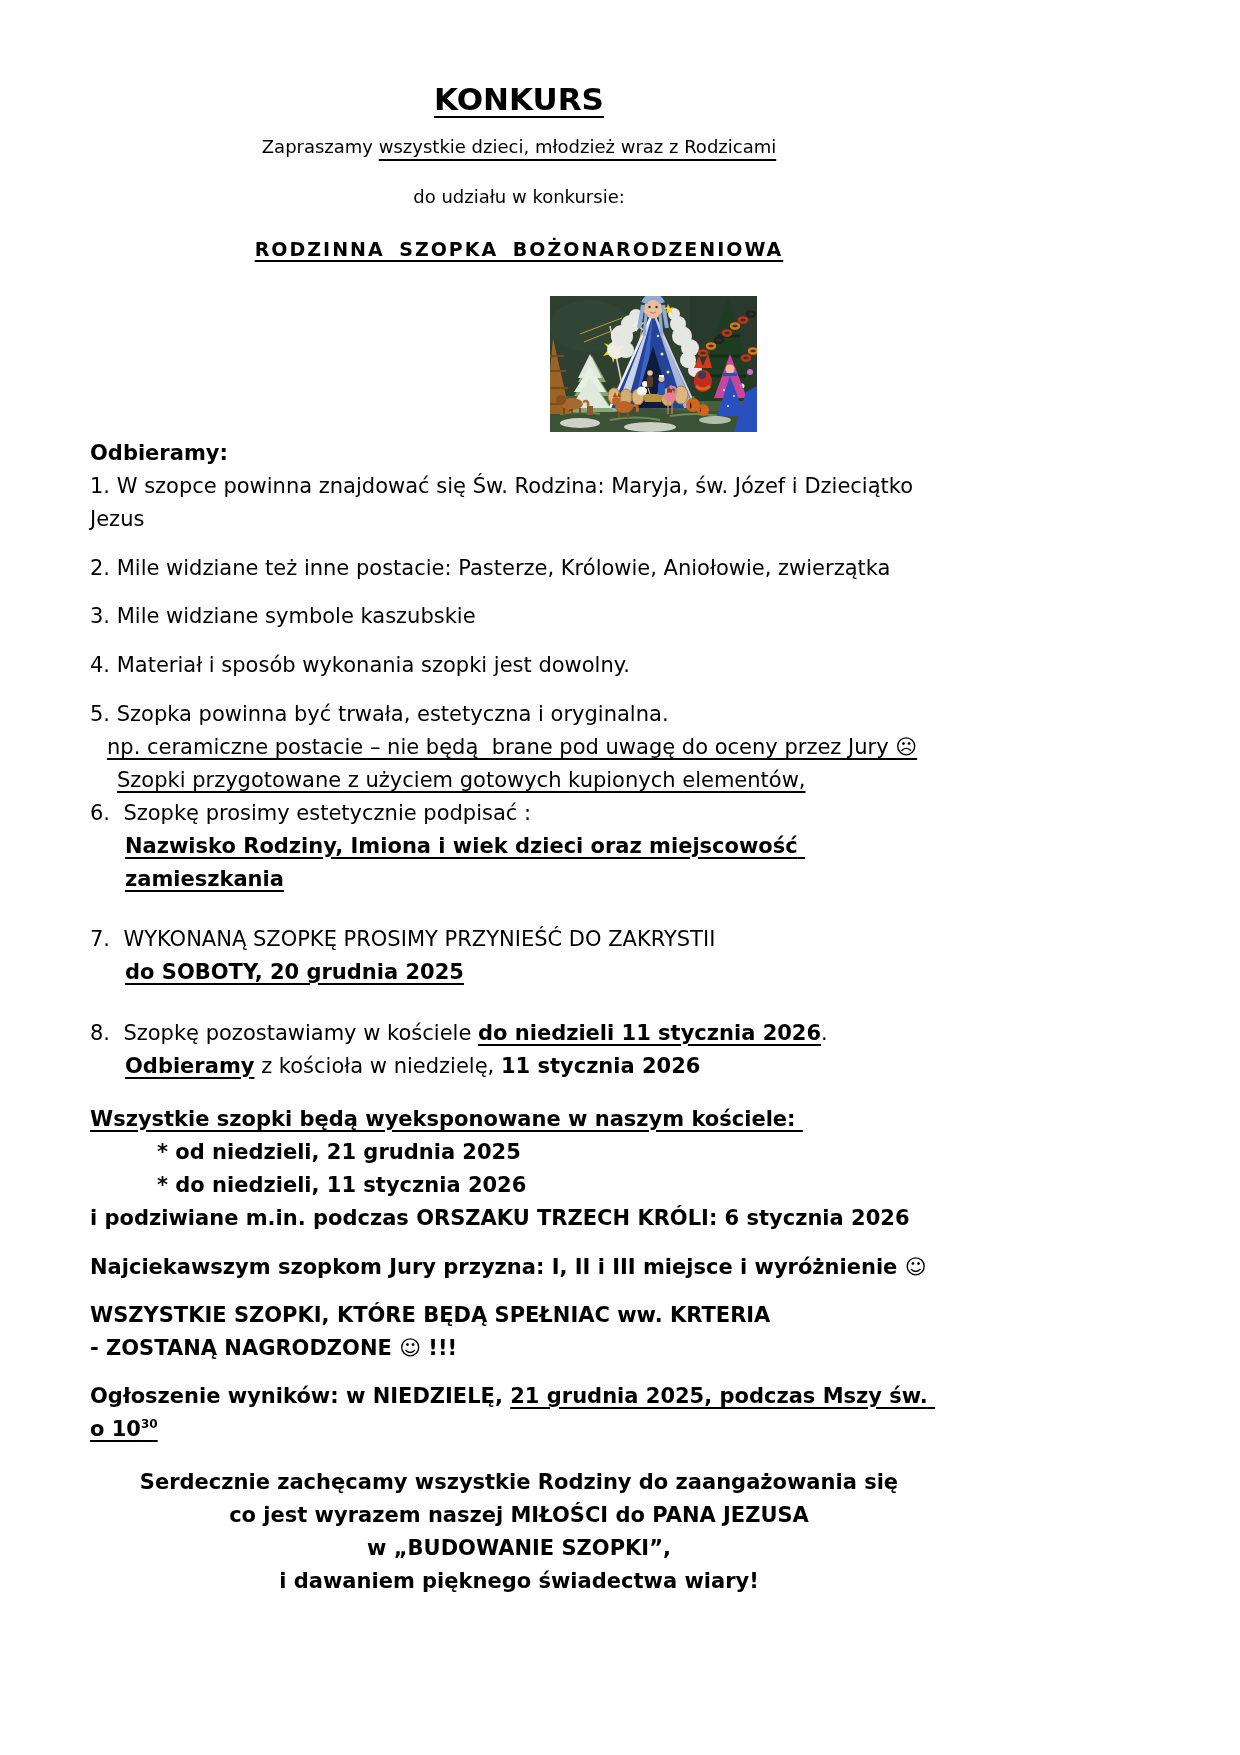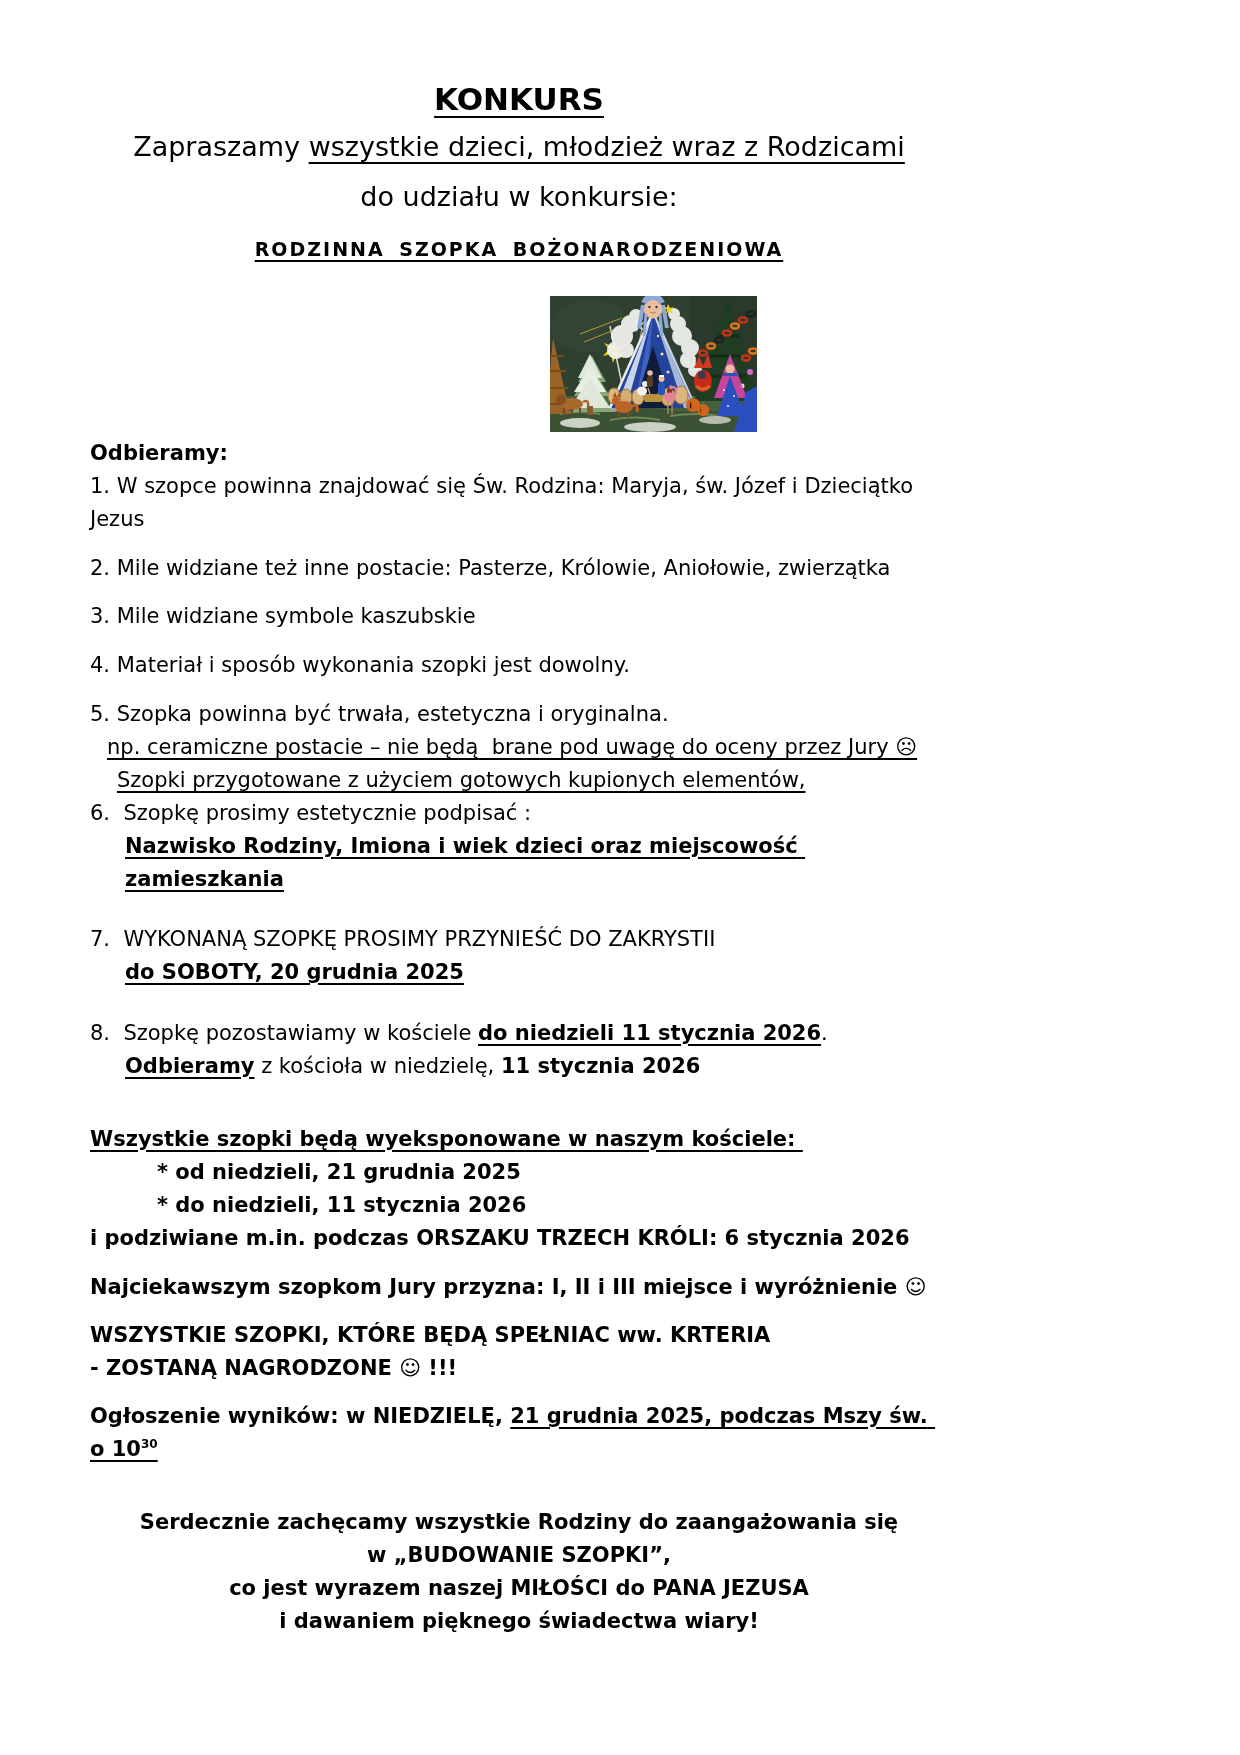--- a/index.html
+++ b/index.html
@@ -11,27 +11,27 @@
     color:#000000;
     font-family:"DejaVu Sans", sans-serif;
     overflow:hidden;
   }
   .content { padding:76px 160px 0 90px; }
   .center { text-align:center; }
   .line { font-size:21px; line-height:33px; white-space:pre-wrap; }
   .b { font-weight:bold; }
   .u { text-decoration:underline; text-decoration-thickness:2px; text-underline-offset:4px; }
   .h-konkurs { font-size:31px; line-height:46px; font-weight:bold; white-space:pre-wrap; }
-  .h-sub { font-size:27px; line-height:50px; white-space:pre-wrap; }
+  .h-sub { font-size:18px; line-height:50px; white-space:pre-wrap; }
   .h-title { font-size:19px; line-height:54px; font-weight:bold; letter-spacing:2px; word-spacing:6px; white-space:pre-wrap; }
   .h-konkurs .u, .h-sub .u, .h-title.u { text-underline-offset:6px; }
   .photo-wrap { margin:20px 0 0 460px; width:207px; height:136px; }
   .photo-wrap svg { display:block; }
   .mt5{margin-top:5px}.mt27{margin-top:27px}.mt28{margin-top:28px}.mt29{margin-top:15px}
-  .mt30{margin-top:16px}.mt31{}.mt32{margin-top:40px}
+  .mt30{margin-top:16px}.mt31{}.mt32{margin-top:20px}
   .ind17{padding-left:17px}.ind27{padding-left:27px}.ind35{padding-left:35px}.ind67{padding-left:67px}
   sup { font-size:12px; line-height:0; }
 </style>
 </head>
 <body>
 
 <div class="page">
   <div class="content">
 
     <div class="center h-konkurs"><span class="u">KONKURS</span></div>
@@ -238,19 +238,19 @@
 
     <div class="mt29">
       <div class="line b">WSZYSTKIE SZOPKI, KTÓRE BĘDĄ SPEŁNIAC ww. KRTERIA</div>
       <div class="line b">- ZOSTANĄ NAGRODZONE ☺ !!!</div>
     </div>
 
     <div class="line b mt29"><span>Ogłoszenie wyników: w NIEDZIELĘ, </span><span class="u"><span>21 grudnia 2025, podczas Mszy św. o 10</span><sup>30</sup></span></div>
 
     <div class="mt32 center">
       <div class="line b">Serdecznie zachęcamy wszystkie Rodziny do zaangażowania się</div>
+      <div class="line b">co jest wyrazem naszej MIŁOŚCI do PANA JEZUSA</div>
       <div class="line b">w „BUDOWANIE SZOPKI”,</div>
-      <div class="line b">co jest wyrazem naszej MIŁOŚCI do PANA JEZUSA</div>
       <div class="line b">i dawaniem pięknego świadectwa wiary!</div>
     </div>
 
   </div>
 </div>
 
 </body></html>

